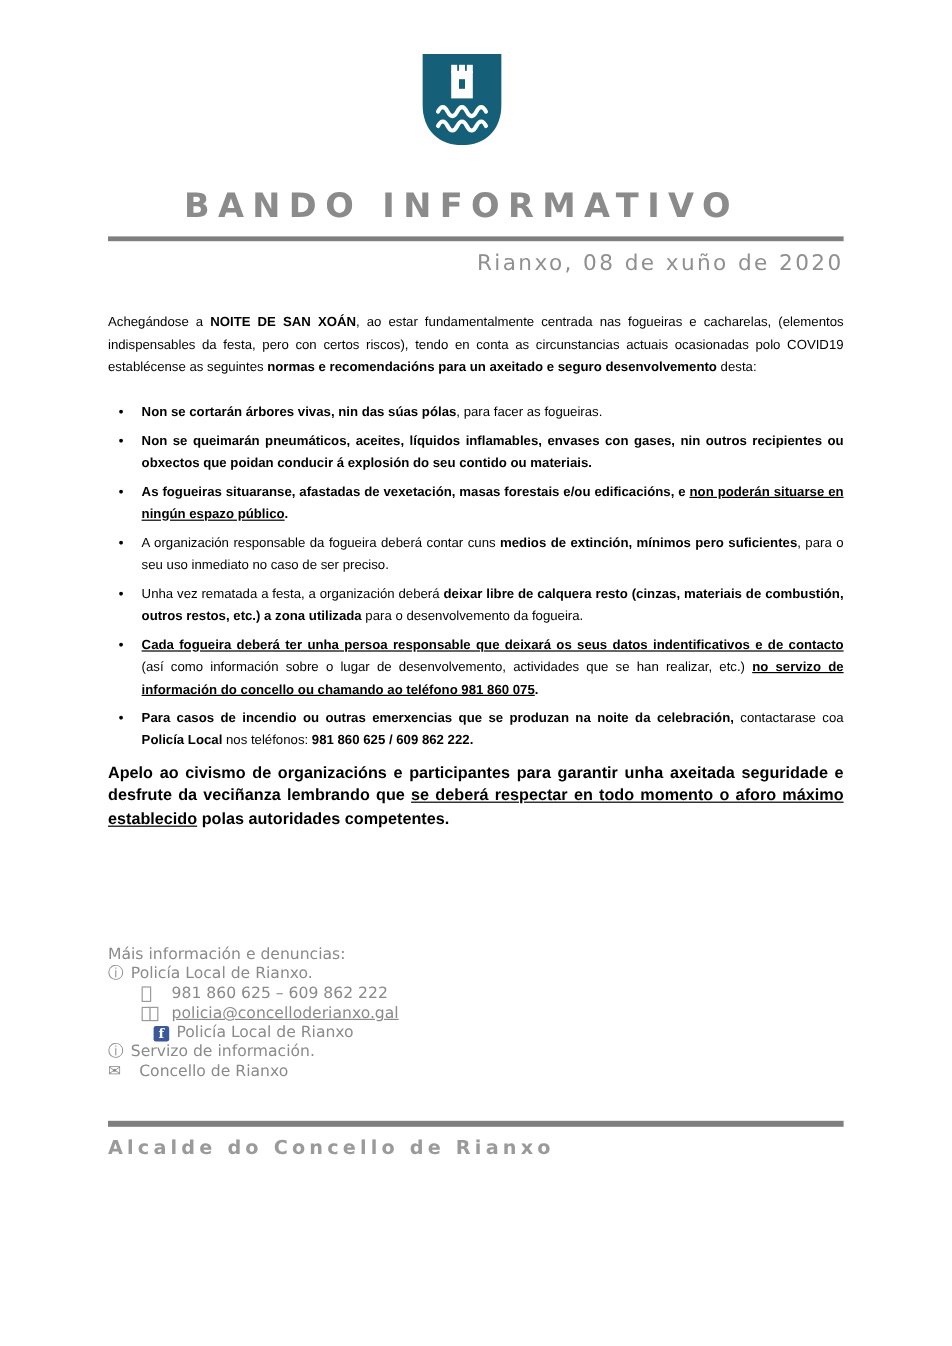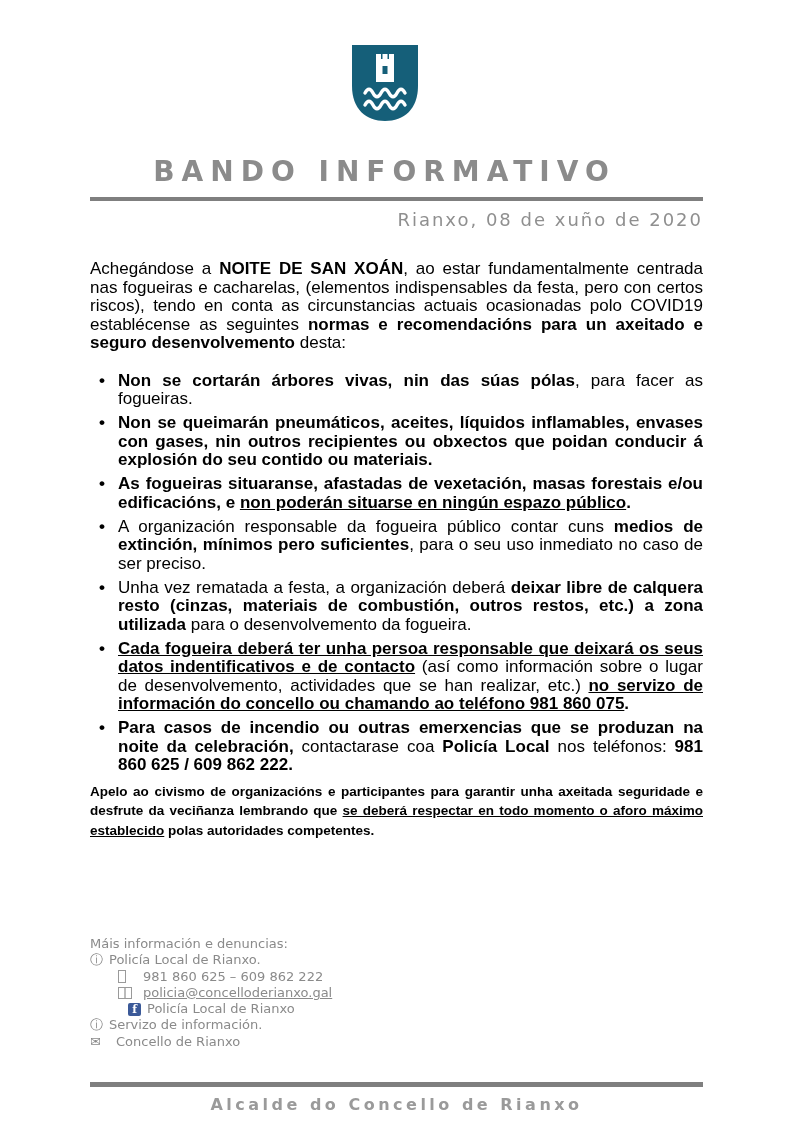--- a/index.html
+++ b/index.html
@@ -9,21 +9,21 @@
   .logo-wrap{padding-top:45px;display:flex;justify-content:center}
 
   .title{margin-top:36px;text-align:center;font-family:"DejaVu Sans",sans-serif;
          font-weight:bold;font-size:28px;line-height:30px;letter-spacing:7px;color:#8b8b8b}
 
   .content{margin-left:90px;width:613px}
   .rule{height:4px;background:#7f7f7f;margin-top:10px}
   .date{margin-top:8px;text-align:right;font-family:"DejaVu Sans",sans-serif;
         font-size:18px;line-height:21px;letter-spacing:2px;color:#8f8f8f}
 
-  .bodytext{font-size:17px;line-height:18.5px;text-align:justify}
+  .bodytext{font-size:11px;line-height:18.5px;text-align:justify}
   .intro{margin-top:30px}
 
   ul.rules{list-style:none;margin:19px 0 0 0;padding:0}
   ul.rules li{display:flex;margin-bottom:5.5px}
   .dot{flex:none;width:28px;box-sizing:border-box;padding-left:9px;font-weight:bold}
   .li-text{flex:1;text-align:justify}
 
   .b{font-weight:bold}
   .u{text-decoration:underline}
 
@@ -41,21 +41,21 @@
   .tofu-mail{display:inline-block;width:12px;height:10px;border:1px solid #9a9a9a;
              background:linear-gradient(90deg,transparent 45%,#bbb 45%,#bbb 55%,transparent 55%)}
   .fb{display:inline-block;width:13px;height:13px;background:#3b5998;color:#fff;border-radius:2px;
       font-size:11px;font-weight:bold;text-align:center;line-height:13px;font-family:"DejaVu Serif",serif}
   .glyph{font-size:13px;color:#8a8a8a}
   .link{color:#8a8a8a;text-decoration:underline;cursor:pointer}
 
   .sig-rule{height:5px;background:#7f7f7f;margin-top:32px}
   .sig-name{margin-top:13px;text-align:center;font-family:"DejaVu Sans",sans-serif;
             font-weight:bold;font-size:16px;line-height:18px;letter-spacing:3.5px;color:#176482}
-  .sig-role{margin-top:9px;text-align:center;font-family:"DejaVu Sans",sans-serif;
+  .sig-role{margin-top:9px;text-align:left;font-family:"DejaVu Sans",sans-serif;
             font-weight:bold;font-size:16px;line-height:18px;letter-spacing:3.5px;color:#9a9a9a}
 </style>
 </head>
 <body>
 
 <div class="page">
 
   <div class="logo-wrap">
     <svg width="66" height="76" viewBox="0 0 66 76" aria-hidden="true">
       <path d="M0,0 H66 V41 C66,64 52,76 33,76 C14,76 0,64 0,41 Z" fill="#155f79"></path>
@@ -89,21 +89,21 @@
       <li>
           <span class="dot">•</span>
           <div class="li-text"><span class="b ">Non se queimarán pneumáticos, aceites, líquidos inflamables, envases con gases, nin outros recipientes ou obxectos que poidan conducir á explosión do seu contido ou materiais.</span></div>
         </li>
       <li>
           <span class="dot">•</span>
           <div class="li-text"><span class="b ">As fogueiras situaranse, afastadas de vexetación, masas forestais e/ou edificacións, e </span><span class="b u">non poderán situarse en ningún espazo público</span><span class="b ">.</span></div>
         </li>
       <li>
           <span class="dot">•</span>
-          <div class="li-text"><span class="">A organización responsable da fogueira público contar cuns </span><span class="b ">medios de extinción, mínimos pero suficientes</span><span class="">, para o seu uso inmediato no caso de ser preciso.</span></div>
+          <div class="li-text"><span class="">A organización responsable da fogueira deberá contar cuns </span><span class="b ">medios de extinción, mínimos pero suficientes</span><span class="">, para o seu uso inmediato no caso de ser preciso.</span></div>
         </li>
       <li>
           <span class="dot">•</span>
           <div class="li-text"><span class="">Unha vez rematada a festa, a organización deberá </span><span class="b ">deixar libre de calquera resto (cinzas, materiais de combustión, outros restos, etc.) a zona utilizada</span><span class=""> para o desenvolvemento da fogueira.</span></div>
         </li>
       <li>
           <span class="dot">•</span>
           <div class="li-text"><span class="b u">Cada fogueira deberá ter unha persoa responsable que deixará os seus datos indentificativos e de contacto</span><span class=""> (así como información sobre o lugar de desenvolvemento, actividades que se han realizar, etc.) </span><span class="b u">no servizo de información do concello ou chamando ao teléfono 981 860 075</span><span class="b ">.</span></div>
         </li>
       <li>

